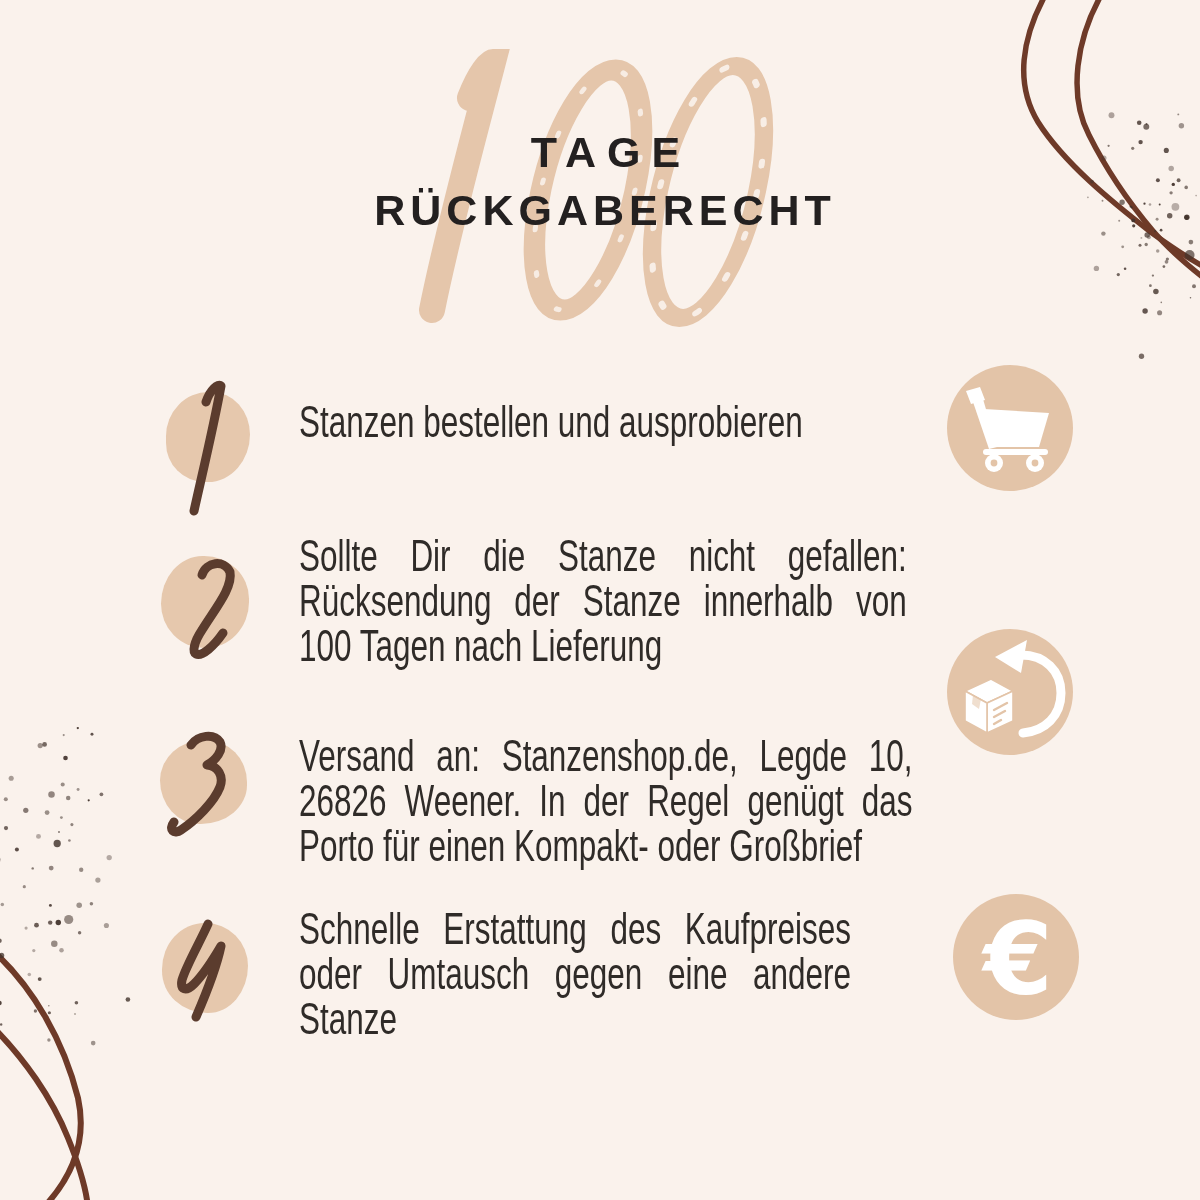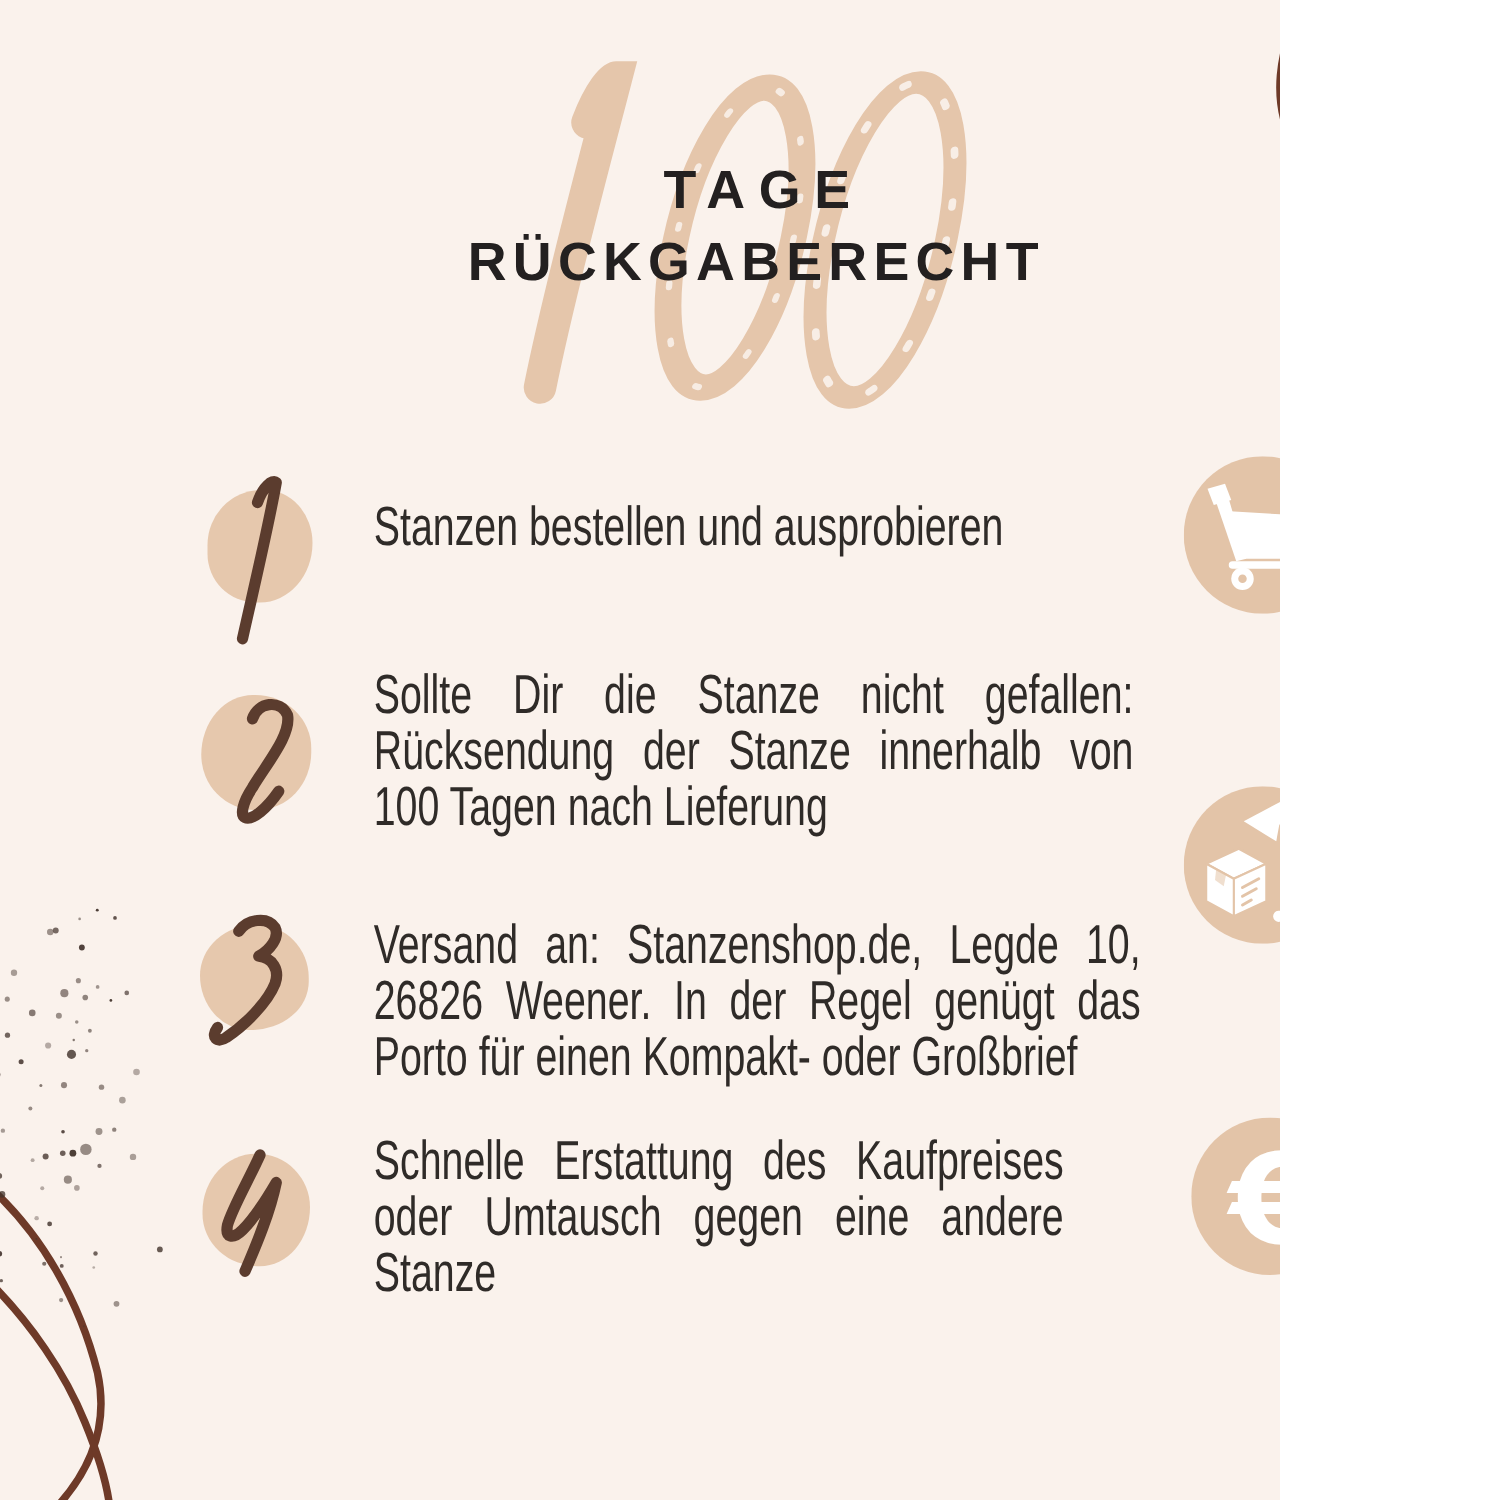--- a/index.html
+++ b/index.html
@@ -2,21 +2,21 @@
 <html style="--background: #faf2ec; --blob: #e6c8ad; --icon-circle: #e3c4a8; --watermark: #e5c6ab; --handwriting: #5b3c2e; --corner-lines: #6e3a28; --speckles: #42332c; --heading-text: #232020; --body-text: #2f2b28;"><head>
 <meta charset="utf-8">
 <style>
   :root{
     --background:#faf2ec; --blob:#e6c8ad; --icon-circle:#e3c4a8; --watermark:#e5c6ab;
     --handwriting:#5b3c2e; --corner-lines:#6e3a28; --speckles:#42332c;
     --heading-text:#232020; --body-text:#2f2b28;
   }
   html,body{margin:0;padding:0;}
   body{font-family:"Liberation Sans","DejaVu Sans",sans-serif;}
-  .canvas{position:relative;width:1024px;height:1200px;background:var(--background);overflow:hidden;}
+  .canvas{position:relative;width:1200px;height:1200px;background:var(--background);overflow:hidden;}
   svg.decor{position:absolute;left:0;top:0;z-index:0;}
 
   .title1,.title2{position:absolute;left:0;width:1200px;text-align:center;z-index:2;
     color:var(--heading-text);font-weight:700;}
   .title1{top:128px;font-size:43px;letter-spacing:11px;padding-left:11px;}
   .title2{top:186px;font-size:43px;letter-spacing:5px;padding-left:5px;}
 
   .step{position:absolute;z-index:2;}
   .blob{position:absolute;background:var(--blob);}
   .blob1{left:166px;top:392px;width:84px;height:90px;border-radius:53% 47% 52% 48% / 51% 49% 55% 45%;}

